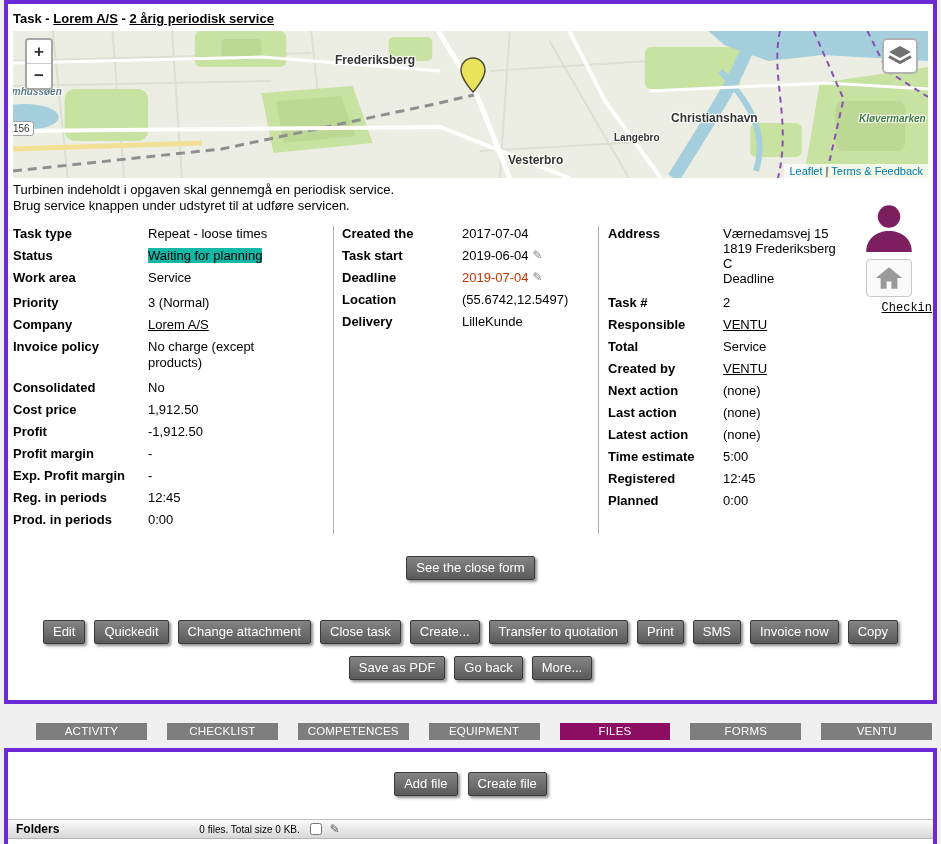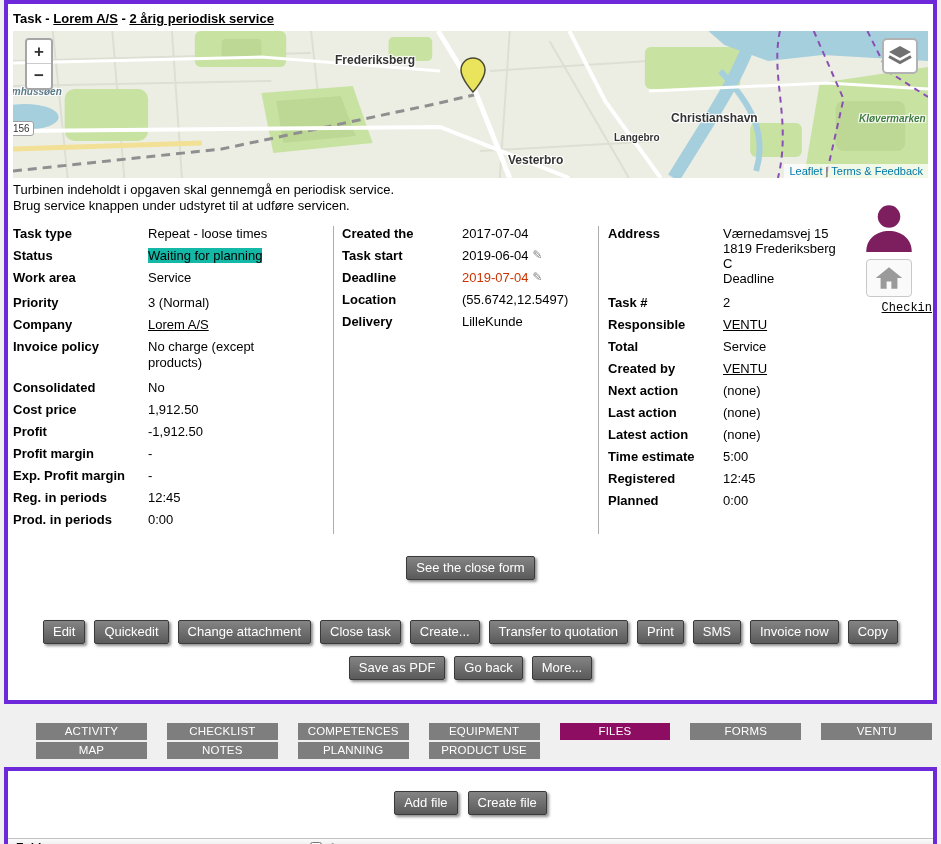--- a/index.html
+++ b/index.html
@@ -374,26 +374,20 @@
   <div class="tab-row">
     <div class="tab">ACTIVITY</div>
     <div class="tab">CHECKLIST</div>
     <div class="tab">COMPETENCES</div>
     <div class="tab">EQUIPMENT</div>
     <div class="tab tab-active">FILES</div>
     <div class="tab">FORMS</div>
     <div class="tab">VENTU</div>
     <div class="tab">INVOICES</div>
   </div>
-  <div class="tab-row">
-    <div class="tab">MAP</div>
-    <div class="tab">NOTES</div>
-    <div class="tab">PLANNING</div>
-    <div class="tab">PRODUCT USE</div>
-  </div>
 </div>
 
 <div class="panel bottom-panel">
   <div class="file-btns">
     <button class="btn">Add file</button>
     <button class="btn">Create file</button>
   </div>
   <div class="folders-bar">
     <span class="folders-title">Folders</span>
     <span class="folders-summary">0 files. Total size 0 KB.</span>

